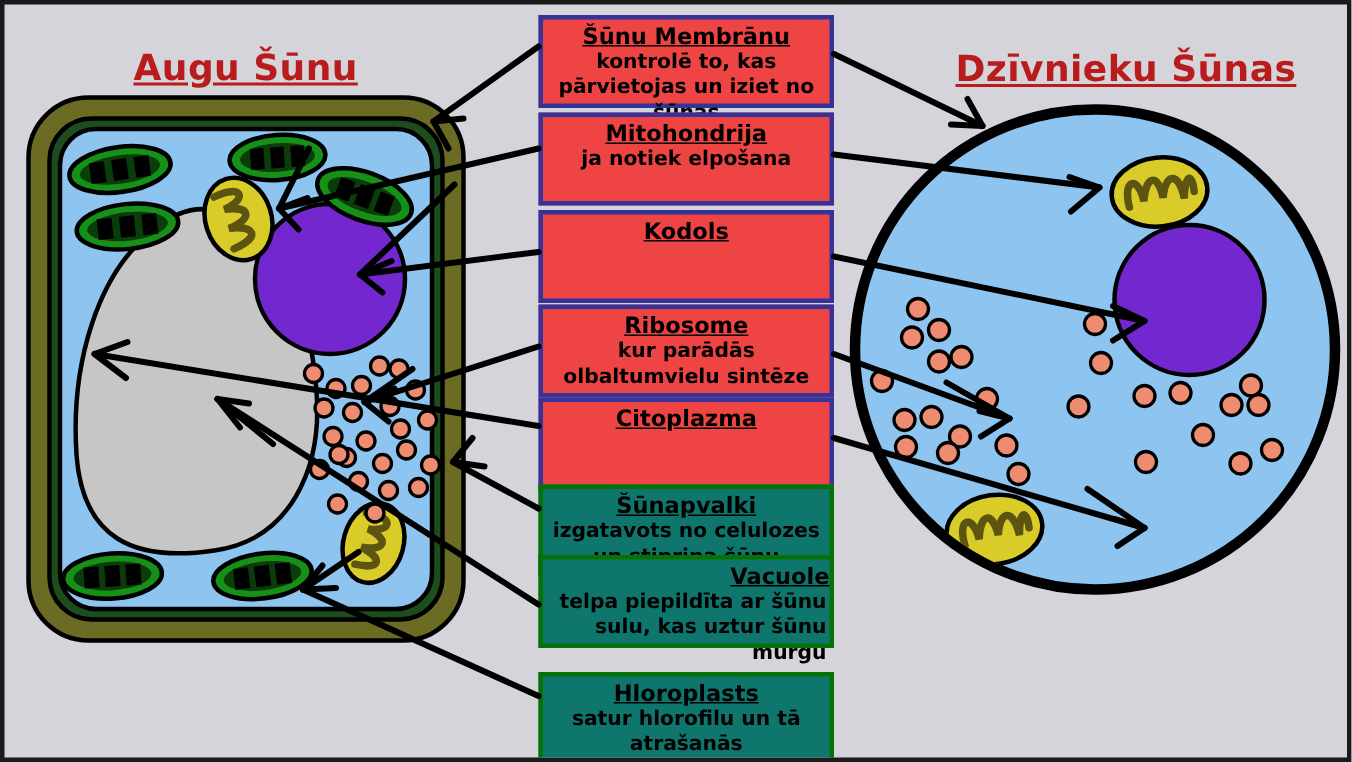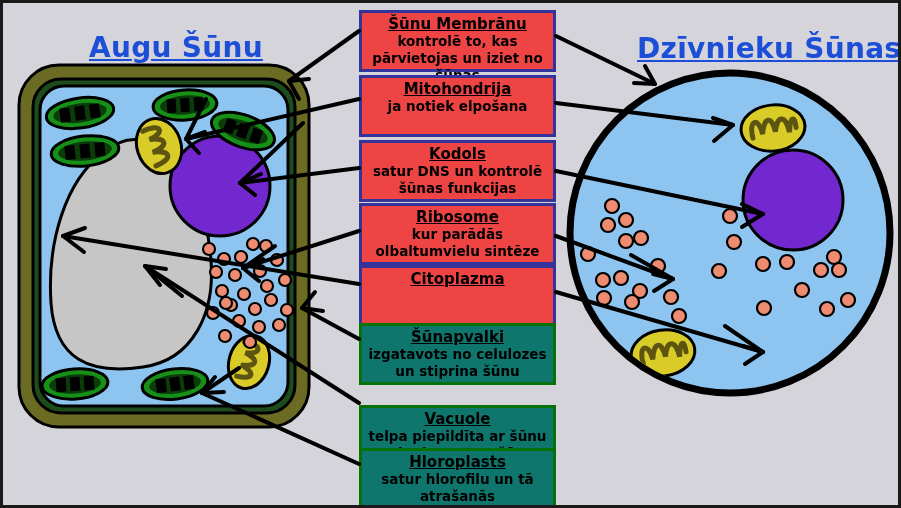--- a/index.html
+++ b/index.html
@@ -8,22 +8,22 @@
     position:relative;width:901px;height:508px;
     background:#d4d4da;
     border:3px solid #1a1a1a;
     box-sizing:border-box;
     overflow:hidden;
     font-family:"DejaVu Sans", sans-serif;
   }
   .title{
     position:absolute;
     font-weight:bold;
-    font-size:28px;
-    color:#1d4ed8;
+    font-size:24px;
+    color:#b91c1c;
     text-decoration:underline;
     white-space:nowrap;
     letter-spacing:.3px;
   }
   #title-plant{ left:86px; top:28px; }
   #title-animal{ left:634px; top:29px; }
 
   
   .label-box{
     position:absolute;
@@ -283,34 +283,33 @@
       <div class="label-box" style="top: 7px;">
         <span class="ttl">Šūnu Membrānu</span>
         <span class="desc">kontrolē to, kas pārvietojas un iziet no šūnas</span>
       </div>
       <div class="label-box" style="top: 72px;">
         <span class="ttl">Mitohondrija</span>
         <span class="desc">ja notiek elpošana</span>
       </div>
       <div class="label-box" style="top: 137px;">
         <span class="ttl">Kodols</span>
-        <span class="desc">satur DNS un kontrolē šūnas funkcijas</span>
       </div>
       <div class="label-box" style="top: 200px;">
         <span class="ttl">Ribosome</span>
         <span class="desc">kur parādās olbaltumvielu sintēze</span>
       </div>
       <div class="label-box" style="top: 262px;">
         <span class="ttl">Citoplazma</span>
       </div>
       <div class="label-box green" style="top: 320px;">
         <span class="ttl">Šūnapvalki</span>
         <span class="desc">izgatavots no celulozes un stiprina šūnu</span>
       </div>
-      <div class="label-box green" style="top: 402px;">
+      <div class="label-box green" style="top: 367px; text-align: right;">
         <span class="ttl">Vacuole</span>
         <span class="desc">telpa piepildīta ar šūnu sulu, kas uztur šūnu murgu</span>
       </div>
       <div class="label-box green" style="top: 445px;">
         <span class="ttl">Hloroplasts</span>
         <span class="desc">satur hlorofilu un tā atrašanās vietufotosintēze</span>
       </div>
     </div>
 
 </div>

